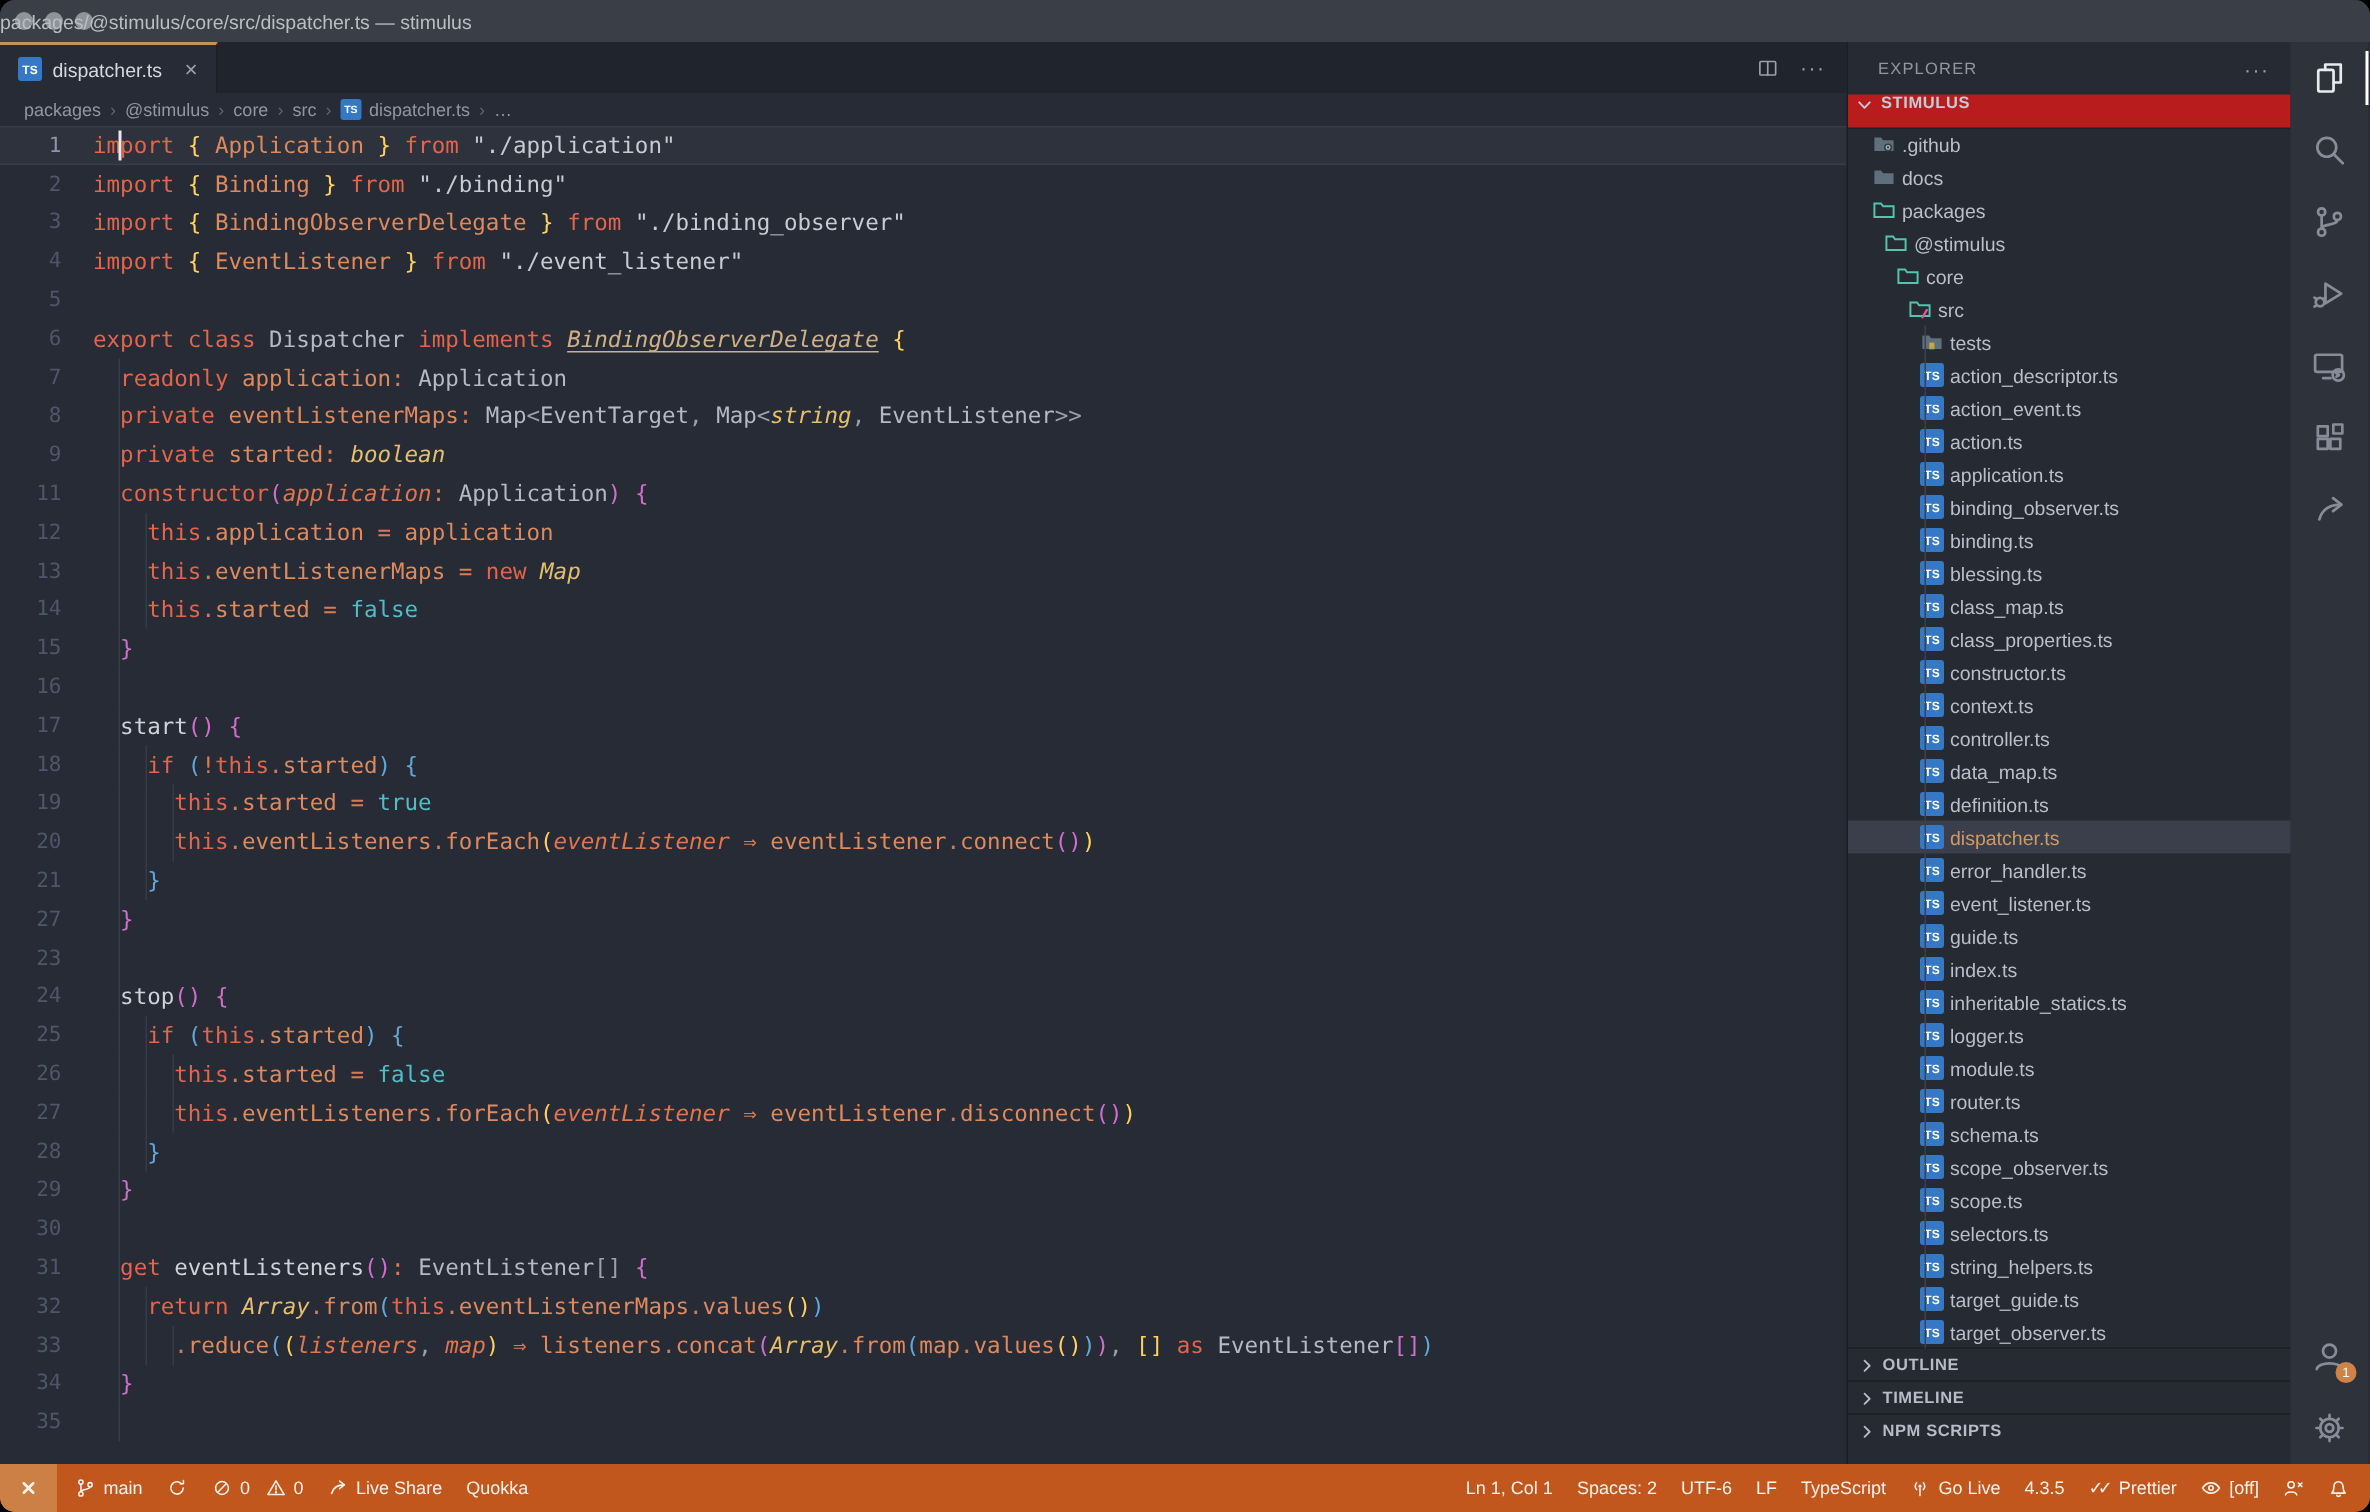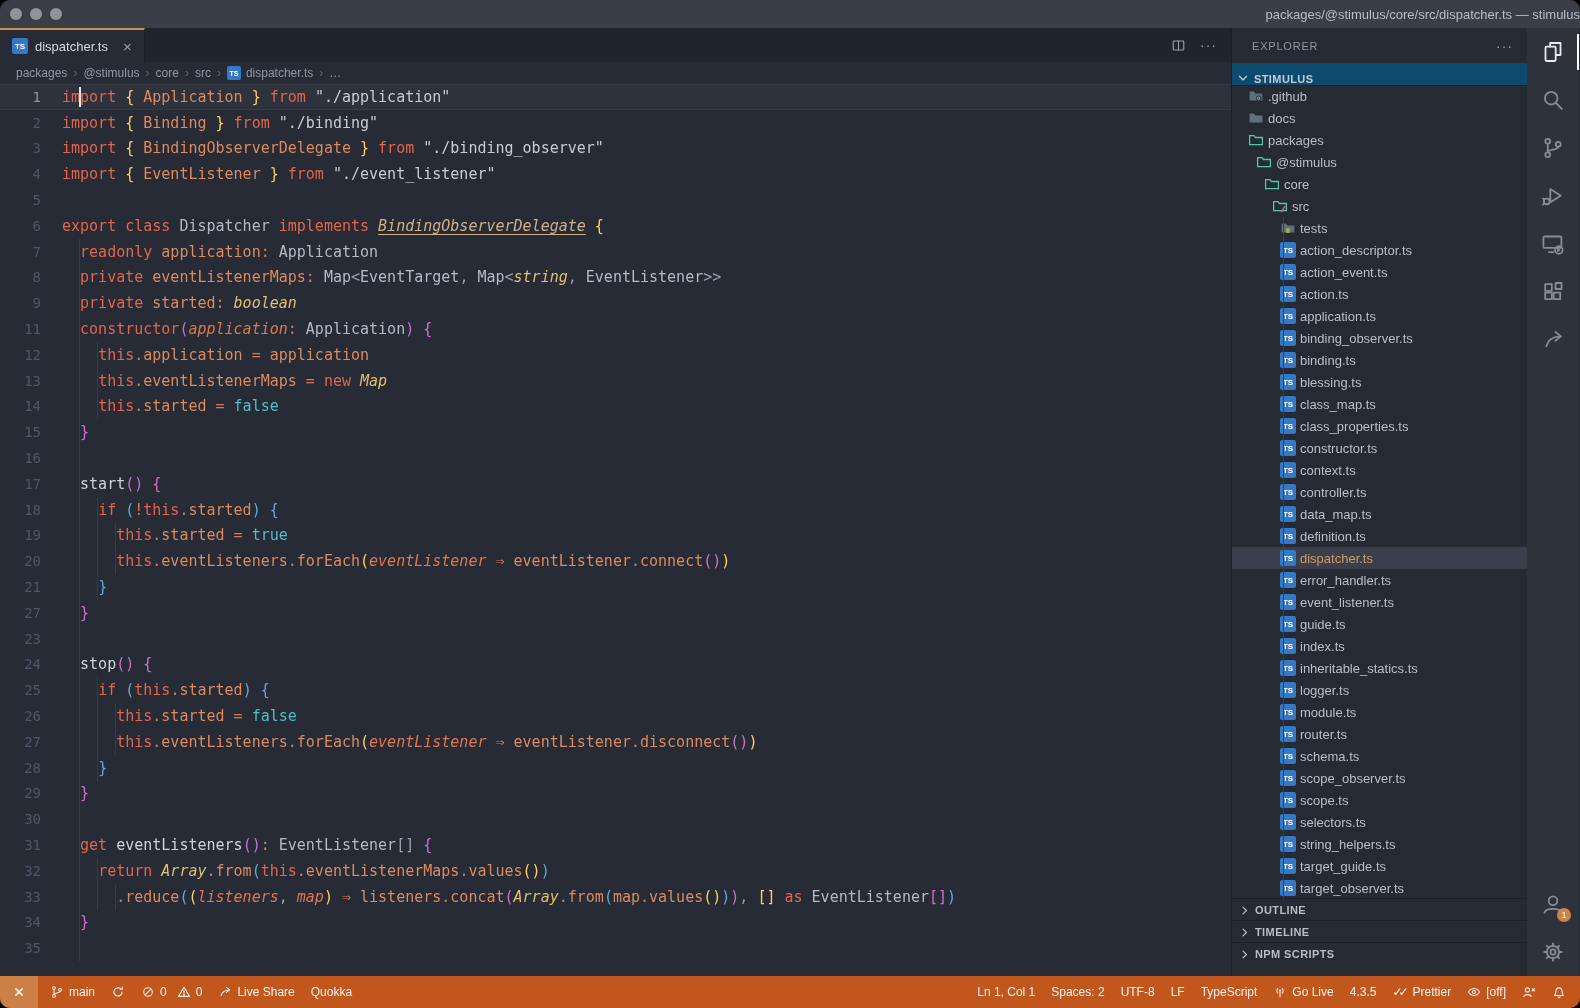--- a/index.html
+++ b/index.html
@@ -4,21 +4,21 @@
 <style>
   * { margin:0; padding:0; box-sizing:border-box; }
   html,body { background:#000; }
   body { width:1580px; height:1008px; overflow:hidden; font-family:"Liberation Sans", sans-serif; }
   #window { width:1580px; height:1008px; display:flex; flex-direction:column; border-radius:10px; overflow:hidden; background:#262b35; }
 
   
   .titlebar { height:28px; background:#3a3e46; display:flex; align-items:center; position:relative; flex:none; }
   .traffic { display:flex; gap:8px; margin-left:10px; }
   .traffic span { width:12px; height:12px; border-radius:50%; background:#91939a; display:block; }
-  .win-title { position:absolute; left:0; right:0; text-align:right; font-size:13px; color:#b9bdc4; pointer-events:none; }
+  .win-title { position:absolute; left:0; right:0; text-align:left; font-size:13px; color:#b9bdc4; pointer-events:none; }
 
   
   .main { flex:1; display:flex; min-height:0; }
   .editor-group { width:1231px; flex:none; display:flex; flex-direction:column; background:#262b35; min-height:0; }
 
   
   .tabbar { height:34px; background:#20242d; display:flex; align-items:stretch; flex:none; }
   .tab { display:flex; align-items:center; gap:7px; padding:0 12px; background:#262b35; border-top:2px solid #c49455; border-right:1px solid #1b1f26; font-size:13px; color:#d5d9df; min-width:140px; }
   .tab .close { color:#9aa0ab; font-size:15px; margin-left:8px; cursor:pointer; }
   .tab-actions { margin-left:auto; display:flex; align-items:center; gap:14px; padding-right:14px; color:#9aa0ab; }
@@ -46,21 +46,21 @@
   .t-bi{color:#e4bf6e; font-style:italic} .t-pm{color:#e0764f; font-style:italic}
   .t-str{color:#c7ccd4} .t-op{color:#dc7951} .t-dot{color:#c4805f} .t-pn{color:#98a1ae}
   .t-bool{color:#50bdc9} .t-b1{color:#ffd15e} .t-b2{color:#cf6fcb} .t-b3{color:#65a7d4}
   .t-pl{color:#c7ccd4} .t-under{color:#d0b087; font-style:italic; text-decoration:underline; text-underline-offset:3px;}
 
   
   .sidebar { width:296px; flex:none; background:#262a33; border-left:1px solid #1b1e25; display:flex; flex-direction:column; min-height:0; font-size:13px; color:#b8bfca; }
   .sb-header { height:35px; display:flex; align-items:center; justify-content:space-between; padding:0 14px 0 20px; flex:none; }
   .sb-title { font-size:11px; letter-spacing:.8px; color:#9098a4; }
   .sb-more { color:#9aa0ab; font-size:14px; letter-spacing:1px; cursor:pointer; }
-  .section-row { height:22px; background:#0c4a6e; display:flex; align-items:flex-end; gap:4px; padding-left:4px; font-size:11px; font-weight:bold; color:#c3cad4; letter-spacing:.4px; flex:none; box-shadow:0 1px 0 #1d2027; }
+  .section-row { height:22px; background:#b91c1c; display:flex; align-items:flex-start; gap:4px; padding-left:4px; font-size:11px; font-weight:bold; color:#c3cad4; letter-spacing:.4px; flex:none; box-shadow:0 1px 0 #1d2027; }
   .tree { flex:none; position:relative; }
   .trow { height:22px; display:flex; align-items:center; gap:4px; cursor:pointer; position:relative; }
   .trow .lbl { white-space:nowrap; }
   .trow.sel { background:#3a3f4b; }
   .trow.sel .lbl { color:#d19a62; }
   .tguide { position:absolute; left:51px; top:0; bottom:0; width:1px; background:#3a4150; }
   .panel-row { height:22px; display:flex; align-items:center; gap:4px; padding-left:6px; font-size:11px; font-weight:bold; color:#b6bdc8; letter-spacing:.4px; box-shadow:0 -1px 0 #1d2027; flex:none; }
 
   
   .activitybar { width:52px; flex:none; background:#2e323b; display:flex; flex-direction:column; align-items:stretch; }
@@ -616,21 +616,21 @@
         </div>
       </div>
     <div class="st-right" id="st-right">
         <div class="st-item">
           <span>Ln 1, Col 1</span>
         </div>
         <div class="st-item">
           <span>Spaces: 2</span>
         </div>
         <div class="st-item">
-          <span>UTF-8</span>
+          <span>UTF-6</span>
         </div>
         <div class="st-item">
           <span>LF</span>
         </div>
         <div class="st-item">
           <span>TypeScript</span>
         </div>
         <div class="st-item">
           <span style="display: flex;">
             <svg width="14" height="14" viewBox="0 0 16 16" fill="none" stroke="currentColor" stroke-width="1.2" stroke-linecap="round" stroke-linejoin="round">

